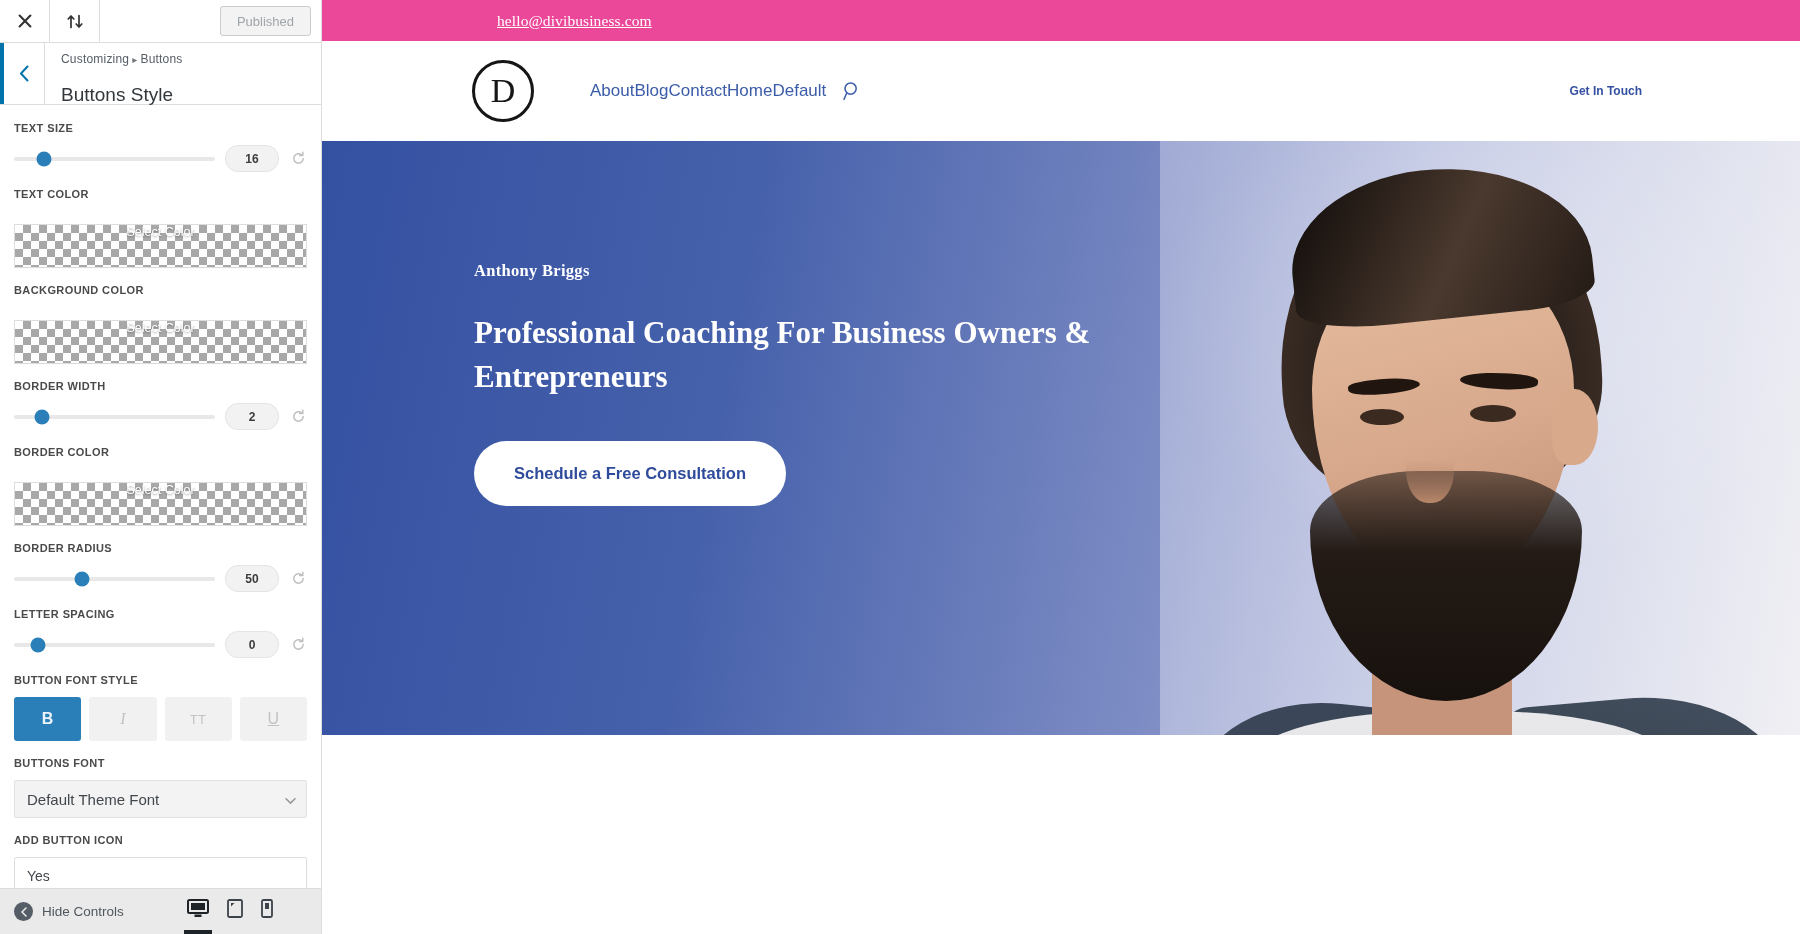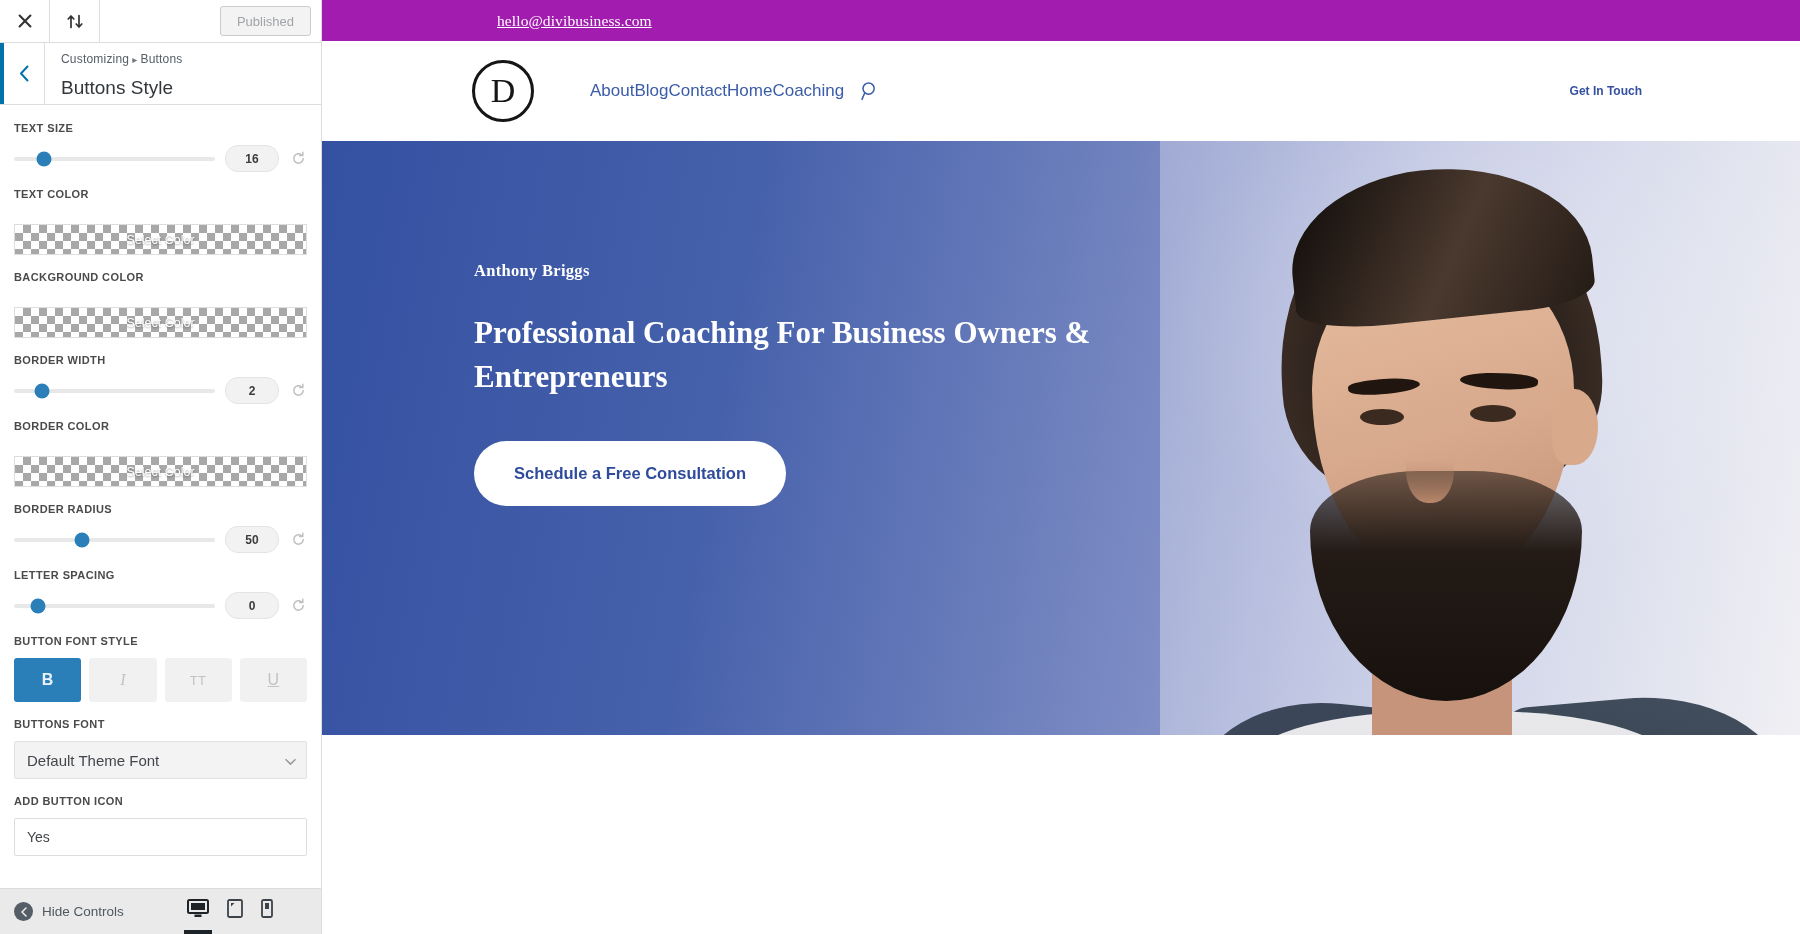--- a/index.html
+++ b/index.html
@@ -68,21 +68,21 @@
     background: #fff;
   }
   .cz-titles { padding: 9px 0 0 16px; }
   .cz-breadcrumb {
     font-size: 12px; color: #555d66;
     letter-spacing: .2px;
   }
   .cz-breadcrumb .sep { color: #72777c; margin: 0 3px; font-size: 10px; }
   .cz-sectitle {
     font-size: 19px; color: #32373c; font-weight: 400;
-    margin-top: 11px;
+    margin-top: 18px;
   }
 
   
   .cz-body {
     position: absolute;
     top: 106px; bottom: 46px; left: 0; right: 0;
     overflow: hidden;
     padding: 16px 14px 0 14px;
     background: #fff;
   }
@@ -122,23 +122,23 @@
     display: flex; align-items: center; justify-content: center;
     font-size: 12px; font-weight: bold; color: #3c3c3c;
   }
   .slider-reset {
     width: 18px; display: flex; align-items: center; justify-content: center;
     color: #bdbdbd; cursor: pointer;
   }
 
   
   .color-field {
-    height: 31px;
+    height: 44px;
     position: relative;
-    display: flex; align-items: center; justify-content: center;
+    display: flex; justify-content: center;
     cursor: pointer;
     background-color: #fff;
     background-image:
       linear-gradient(45deg, #a8a8a8 25%, transparent 25%, transparent 75%, #a8a8a8 75%),
       linear-gradient(45deg, #a8a8a8 25%, transparent 25%, transparent 75%, #a8a8a8 75%);
     background-size: 16px 16px;
     background-position: 0 0, 8px 8px;
     border: 1px solid #ddd;
     margin-top: 24px;
   }
@@ -221,21 +221,21 @@
   
   .preview {
     flex: 1; height: 934px;
     background: #fff;
     position: relative;
     overflow: hidden;
   }
 
   .site-topbar {
     height: 41px;
-    background: #a21caf;
+    background: #ec4899;
     display: flex; align-items: center;
     padding-left: 175px;
   }
   .site-topbar a {
     color: #fff; font-size: 15.5px;
     text-decoration: underline;
     font-family: "Liberation Serif", serif;
     letter-spacing: .1px;
   }
 
@@ -583,21 +583,21 @@
       <a href="#">hello@divibusiness.com</a>
     </div>
 
     <nav class="site-nav">
       <div class="logo-circle">D</div>
       <div class="nav-links">
         <a href="#">About</a>
         <a href="#">Blog</a>
         <a href="#">Contact</a>
         <a href="#">Home</a>
-        <a href="#">Coaching</a>
+        <a href="#">Default</a>
         <span class="nav-search">
           <svg width="20" height="20" viewBox="0 0 20 20" aria-hidden="true">
             <circle cx="8.6" cy="7.6" r="5.6" fill="none" stroke="#3b5ca8" stroke-width="1.5"></circle>
             <path d="M4.6 12.2 L2 18.4" stroke="#3b5ca8" stroke-width="1.5" stroke-linecap="round"></path>
           </svg>
         </span>
       </div>
       <div class="nav-cta">Get In Touch</div>
     </nav>
 

